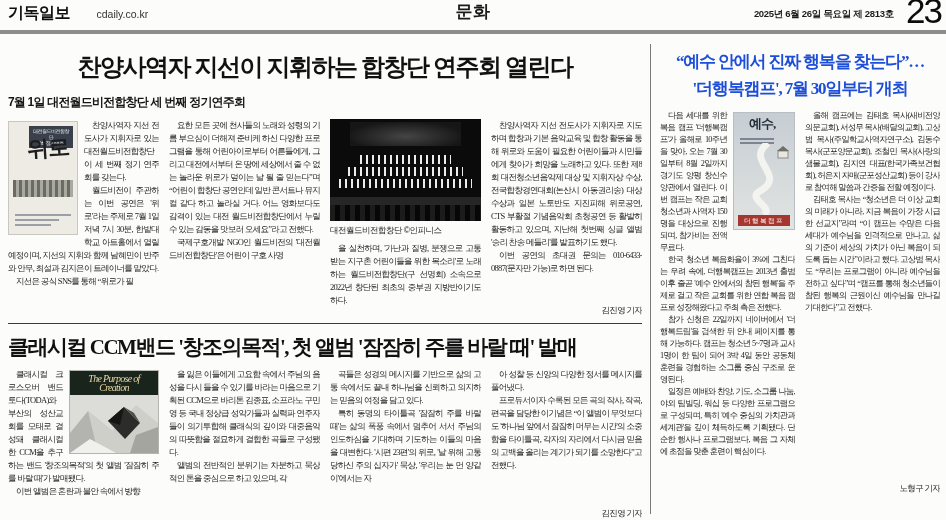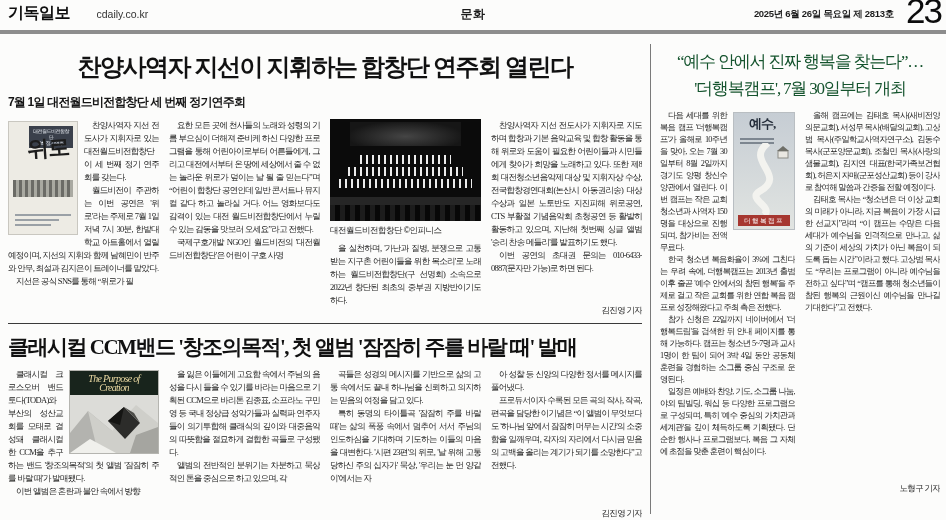--- a/index.html
+++ b/index.html
@@ -4,35 +4,35 @@
 <style>
   * { margin:0; padding:0; box-sizing:border-box; }
   html,body { width:946px; height:520px; overflow:hidden; }
   body { background:#fcfcfb; color:#1a1a1a; font-family:"Liberation Serif", serif; position:relative; }
 
   
   .hdr { position:absolute; left:0; top:0; width:946px; height:34px; border-bottom:4px solid #8d8d8d; background:#fcfcfb; }
   .brand-wrap { position:absolute; left:8px; bottom:6px; font-family:"Liberation Sans",sans-serif; }
   .brand { font-weight:bold; font-size:16px; letter-spacing:-0.5px; color:#0e0e0e; }
   .brand-url { font-size:10.5px; color:#333; margin-left:22px; }
-  .section { position:absolute; left:0; right:0; bottom:7px; text-align:center; font-size:12px; font-weight:600; font-family:Liberation Mono, monospace; letter-spacing:0.5px; }
+  .section { position:absolute; left:0; right:0; bottom:7px; text-align:center; font-size:17px; font-weight:600; font-family:Liberation Mono, monospace; letter-spacing:0.5px; }
   .dateline { position:absolute; right:52px; bottom:9px; font-size:9.5px; font-family:"Liberation Sans",sans-serif; font-weight:600; color:#1d1d1d; letter-spacing:-0.3px; }
   .pageno { position:absolute; right:5px; bottom:-1px; font-size:35px; font-family:"Liberation Sans",sans-serif; font-weight:500; letter-spacing:-2px; color:#0c0c0c; }
 
   
   .left  { position:absolute; left:8px;  top:38px; width:634px; }
   .right { position:absolute; left:660px; top:38px; width:280px; }
   .vline { position:absolute; left:650px; top:44px; height:470px; width:1px; background:#7a7a7a; }
   .divider { border-top:1px solid #3a3a3a; margin-top:6px; }
 
   
   .a1-headline { text-align:center; font-size:24px; font-weight:bold; letter-spacing:-1.5px; padding:13px 0 9px; color:#111; }
   .a1-subhead  { font-family:"Liberation Sans",sans-serif; font-size:12px; font-weight:bold; letter-spacing:-0.8px; padding:2px 0 8px; color:#151515; }
   .a2-headline { font-size:21px; font-weight:bold; letter-spacing:-1.5px; padding:9px 0 7px; color:#111; }
-  .a3-headline { text-align:center; font-size:17px; font-weight:normal; letter-spacing:-1.2px; line-height:1.6; padding:10px 0 8px; color:#14532d; }
+  .a3-headline { text-align:center; font-size:17px; font-weight:bold; letter-spacing:-1.2px; line-height:1.6; padding:10px 0 8px; color:#1d4ed8; }
 
   
   .cols { display:flex; gap:10px; }
   .col  { flex:1; text-align:justify; overflow:hidden; position:relative;
           font-size:8.5px; letter-spacing:-0.7px; line-height:13px; color:#222; }
   .a1 .col { height:198px; }
   .a2 .col { height:152px; }
   .a3 .col { height:384px; font-size:8.3px; line-height:12px; }
   .col p { text-indent:8px; }
   .reporter { position:absolute; right:0; bottom:0; background:#fcfcfb; padding-left:8px; text-indent:0; font-size:8.5px; }
@@ -184,21 +184,21 @@
         <p>앨범의 전반적인 분위기는 차분하고 묵상적인 톤을 중심으로 하고 있으며, 각</p>
       </div>
 
       <div class="col">
         <p>곡들은 성경의 메시지를 기반으로 삶의 고통 속에서도 끝내 하나님을 신뢰하고 의지하는 믿음의 여정을 담고 있다.</p>
         <p>특히 동명의 타이틀곡 '잠잠히 주를 바랄 때'는 삶의 폭풍 속에서 멈추어 서서 주님의 인도하심을 기대하며 기도하는 이들의 마음을 대변한다. '시편 23편'의 위로, '날 위해 고통당하신 주의 십자가' 묵상, '우리는 눈 먼 양같이'에서는 자</p>
       </div>
 
       <div class="col">
         <p>아 성찰 등 신앙의 다양한 정서를 메시지를 풀어냈다.</p>
-        <p>프로듀서이자 수록된 모든 곡의 작사, 작곡, 편곡을 담당한 이기념은 “이 앨범이 무엇보다도 '하나님 앞에서 잠잠히 머무는 시간'의 소중함을 일깨우며, 각자의 자리에서 다시금 믿음의 고백을 올리는 계기가 되기를 소망한다”고 전했다.</p>
+        <p>프로듀서이자 수록된 모든 곡의 작사, 작곡, 편곡을 담당한 이기념은 “이 앨범이 무엇보다도 '하나님 앞에서 잠잠히 머무는 시간'의 소중함을 타이틀곡, 각자의 자리에서 다시금 믿음의 고백을 올리는 계기가 되기를 소망한다”고 전했다.</p>
         <div class="reporter">김진영 기자</div>
       </div>
 
     </div>
   </section>
 </div>
 
 <div class="right">
   <section>
     <h1 class="a3-headline">

